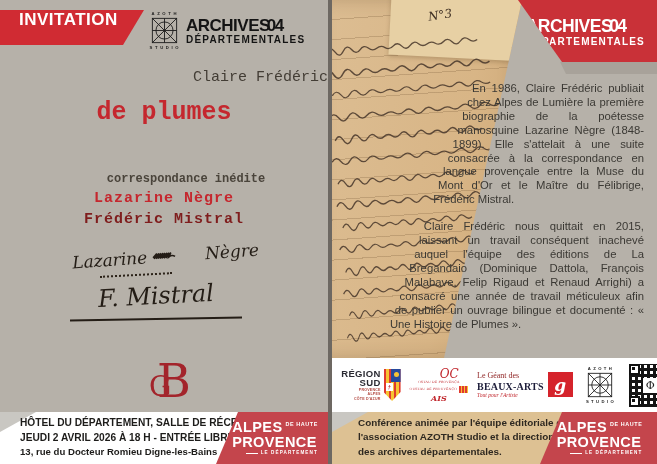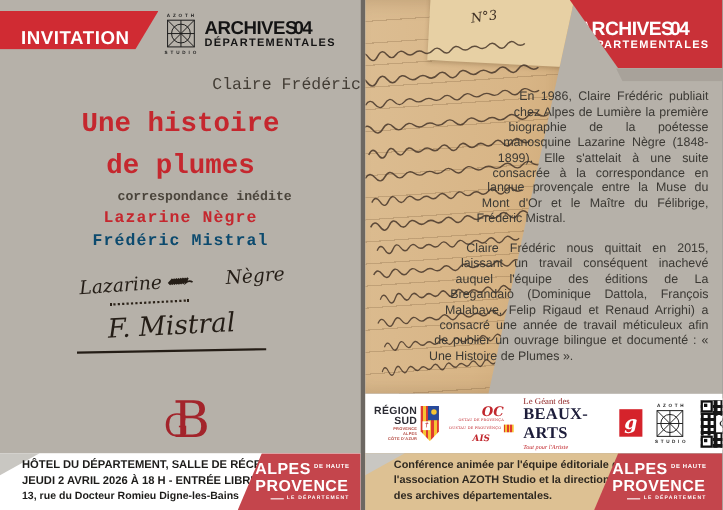--- a/index.html
+++ b/index.html
@@ -11,21 +11,21 @@
   .page-left{position:absolute;left:0;top:0;width:328px;height:464px;overflow:hidden;}
   .lp-bg{position:absolute;inset:0;
      background:
        repeating-linear-gradient(180deg, rgba(110,95,70,.05) 0 1px, transparent 1px 21px),
        linear-gradient(180deg,#ecd6a8 0%,#e8d0a0 55%,#e2c globally 0),
        linear-gradient(180deg,#ecd6a8 0%,#e8d0a0 55%,#e3c795 86%,#d3b17e 97%,#c7a26c 100%);}
   .seam{position:absolute;left:328px;top:0;width:4px;height:464px;background:#6d6862;}
 
   .banner{position:absolute;left:0;top:10px;width:144px;height:35px;background:#d02b33;
      clip-path:polygon(0 0,100% 0,calc(100% - 21px) 100%,0 100%);
-     display:flex;align-items:flex-end;padding-left:19px;}
+     display:flex;align-items:flex-start;padding-left:19px;}
   .banner span{color:#fff;font-weight:bold;font-size:17px;letter-spacing:.5px;}
 
   .azoth-logo{display:flex;flex-direction:column;align-items:center;}
   .azoth-logo .lt{font-size:4.2px;letter-spacing:2.6px;color:#1c1c1c;font-weight:bold;
      text-indent:2.6px;white-space:nowrap;}
   .azoth-black{position:absolute;left:147px;top:11px;width:34px;}
   .azoth-geo{display:block;margin:1px 0;}
 
   .arch-logo{line-height:1;}
   .arch-logo .r1{font-weight:800;letter-spacing:-.5px;white-space:nowrap;}
@@ -33,21 +33,21 @@
   .arch-logo .r2{font-size:10px;letter-spacing:1.2px;font-weight:600;margin-top:1px;white-space:nowrap;}
   .arch-black{position:absolute;left:186px;top:17px;color:#141414;}
   .arch-black .r1{font-size:17px;}
 
   .lp-stack{position:absolute;left:0;top:0;width:328px;text-align:center;
      font-family:"Liberation Mono","DejaVu Sans Mono",monospace;}
   .author{position:absolute;top:69px;width:100%;font-size:15px;color:#433d35;letter-spacing:0;text-align:right;}
   .title{position:absolute;top:94px;width:100%;color:#c5272e;font-size:25px;font-weight:bold;line-height:38px;}
   .subtitle{position:absolute;top:172px;width:100%;font-size:12px;font-weight:bold;color:#4a443b;padding-left:44px;}
   .name1{position:absolute;top:190px;width:100%;font-size:15px;font-weight:bold;color:#c5272e;letter-spacing:1px;}
-  .name2{position:absolute;top:211px;width:100%;font-size:15px;font-weight:bold;color:#0c4a6e;letter-spacing:1px;}
+  .name2{position:absolute;top:211px;width:100%;font-size:15px;font-weight:bold;color:#7f1d1d;letter-spacing:1px;}
 
   .sigs{position:absolute;left:0;top:238px;width:328px;height:110px;color:#241d16;
         font-family:"DejaVu Serif","Liberation Serif",serif;font-style:italic;}
   .sig-row1{position:absolute;left:72px;top:8px;transform:rotate(-4deg);font-size:17px;
         display:flex;align-items:center;gap:5px;white-space:nowrap;}
   .sig-dots{position:absolute;left:100px;top:36px;width:72px;border-bottom:2px dotted #2b2218;transform:rotate(-3deg);}
   .sig-row2{position:absolute;left:98px;top:44px;transform:rotate(-3deg);font-size:24px;white-space:nowrap;}
   .sig-line{position:absolute;left:70px;top:80px;width:172px;height:1.5px;background:#241d16;transform:rotate(-1deg);}
 
   .monogram{position:absolute;left:0;top:354px;width:328px;height:58px;text-align:center;
@@ -118,30 +118,30 @@
   .shield{width:17px;height:32px;position:relative;
      background:repeating-linear-gradient(90deg,#e03a2f 0 2.5px,#f6c433 2.5px 5px);
      clip-path:polygon(0 0,100% 0,100% 72%,50% 100%,0 72%);}
   .shield .blue{position:absolute;right:0;top:0;width:10px;height:13px;background:#274a9c;}
   .shield .sun{position:absolute;right:2px;top:3px;width:5px;height:5px;border-radius:50%;background:#f6c433;}
   .shield .mark{position:absolute;left:2px;top:14px;width:7px;height:8px;background:#fff;
      color:#c1272d;font-size:6px;line-height:8px;text-align:center;font-weight:bold;}
 
   .oc{display:flex;flex-direction:column;align-items:center;line-height:1;color:#c1272d;
       font-family:"DejaVu Serif","Liberation Serif",serif;}
-  .oc .oc-big{font-size:12px;font-style:italic;font-weight:bold;padding-left:21px;}
+  .oc .oc-big{font-size:12px;font-style:italic;font-weight:normal;padding-left:21px;}
   .oc .oc-sub{font-size:3.2px;letter-spacing:.2px;margin-top:1px;white-space:nowrap;}
   .oc .oc-row{display:flex;align-items:center;gap:2px;margin-top:1px;}
   .oc .flag{width:9px;height:7px;background:repeating-linear-gradient(90deg,#e03a2f 0 1.5px,#f6c433 1.5px 3px);}
   .oc .oc-ais{font-size:8px;font-style:italic;font-weight:bold;margin-top:1px;}
 
   .geant{display:flex;align-items:center;gap:4px;}
   .geant .gt{line-height:1.15;font-family:"Liberation Serif",serif;}
   .geant .g1{font-size:8px;color:#8d1f1f;}
-  .geant .g2{font-size:15px;font-weight:800;color:#1d1d3a;letter-spacing:.2px;}
+  .geant .g2{font-size:10px;font-weight:800;color:#1d1d3a;letter-spacing:.2px;}
   .geant .g3{font-size:5.6px;font-style:italic;color:#c1272d;}
   .geant .gsq{width:25px;height:25px;background:#d5232b;color:#fff;display:flex;align-items:center;
      justify-content:center;font-family:"DejaVu Serif",serif;font-style:italic;font-weight:bold;font-size:17px;}
 
   .azoth-partner{width:36px;}
   .azoth-partner .lt{font-size:4.2px;letter-spacing:2.4px;}
 
   .qr{position:relative;width:47px;height:47px;background:#fff;padding:2px;}
   .qr .noise{position:absolute;inset:2px;
      background:
@@ -187,21 +187,20 @@
     </div>
 
     <div class="arch-logo arch-black">
       <div class="r1"><span>ARCHIVES</span><span class="num">04</span></div>
       <div class="r2">DÉPARTEMENTALES</div>
     </div>
 
     <div class="lp-stack">
       <div class="author">Claire Frédéric</div>
       <div class="title">
-        <div>Une histoire</div>
         <div>de plumes</div>
       </div>
       <div class="subtitle">correspondance inédite</div>
       <div class="name1">Lazarine Nègre</div>
       <div class="name2">Frédéric Mistral</div>
     </div>
 
     <div class="sigs">
       <div class="sig-row1">
         <span>Lazarine</span>

